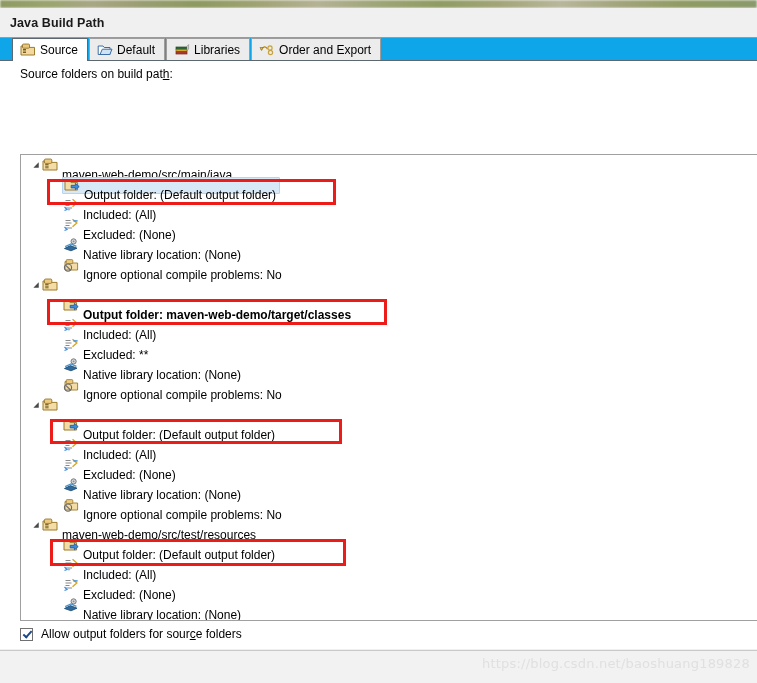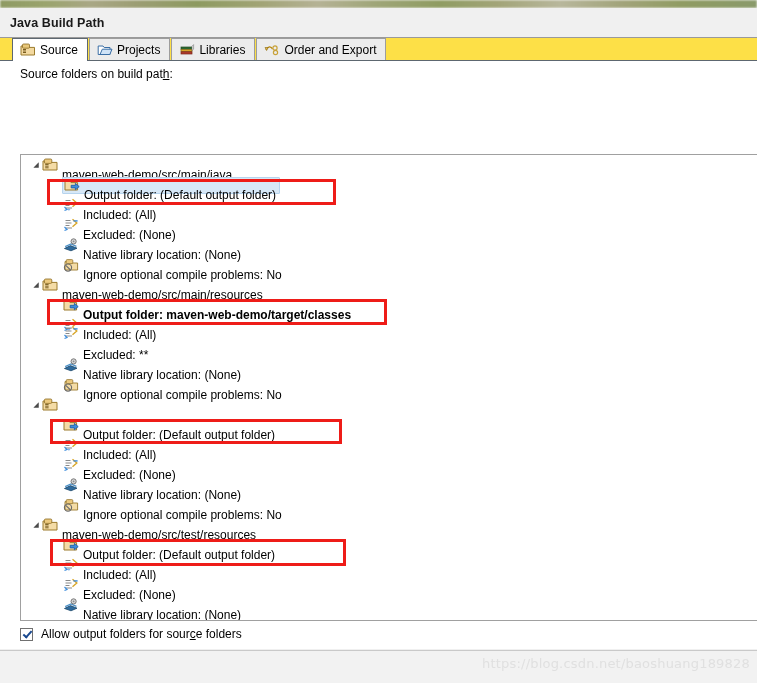--- a/index.html
+++ b/index.html
@@ -52,21 +52,21 @@
     font-size: 12.5px;
     color: #1a1a1a;
     letter-spacing: 0.1px;
     text-align: right;
   }
 
   
   #tab-strip {
     position: relative;
     height: 23px;
-    background: #fde047;
+    background: #0ea5e9;
     padding-left: 12px;
     border-bottom: 1px solid #5d6770;
     box-sizing: border-box;
     display: flex;
     align-items: flex-end;
   }
   .tab {
     display: flex;
     align-items: center;
     gap: 4px;
@@ -263,21 +263,21 @@
       <span>Source</span>
     </div>
 
     <div class="tab">
       <span class="tab-icon">
         <svg viewBox="0 0 16 14" width="16" height="14">
           <path d="M1.2 3 L6 3 L7.2 4.5 L13 4.5 L13 11.5 L1.2 11.5 Z" fill="#ffffff" stroke="#3a6ea5" stroke-width="1"></path>
           <path d="M3 11.5 L5.3 6.2 L15 6.2 L12.8 11.5 Z" fill="#cfe3f7" stroke="#3a6ea5" stroke-width="1"></path>
         </svg>
       </span>
-      <span>Projects</span>
+      <span>Default</span>
     </div>
 
     <div class="tab">
       <span class="tab-icon">
         <svg viewBox="0 0 16 14" width="16" height="14">
           <rect x="2" y="4" width="11" height="2.2" fill="#2f6b33" stroke="#1f4a22" stroke-width="0.7"></rect>
           <rect x="2" y="6.4" width="11" height="2.2" fill="#d8a72b" stroke="#8a6a12" stroke-width="0.7"></rect>
           <rect x="2" y="8.8" width="11" height="2.2" fill="#b23c2e" stroke="#7a2418" stroke-width="0.7"></rect>
           <path d="M13 3.2 L14.6 1.6 L14.6 6.2 L13 7.6 Z" fill="#e8e8e8" stroke="#777" stroke-width="0.6"></path>
         </svg>
@@ -376,21 +376,20 @@
             <span class="twisty">
               <svg viewBox="0 0 10 10" width="9" height="9">
                 <path d="M1.5 7.5 L7.5 7.5 L7.5 1.5 Z" fill="#4a4a4a"></path>
               </svg>
             </span>
             <svg viewBox="0 0 16 16" width="16" height="16" class="row-icon">
               <path d="M1 4 L6 4 L7.2 5.4 L15 5.4 L15 13 L1 13 Z" fill="#f4dca6" stroke="#9b7b2c" stroke-width="1"></path>
               <rect x="2.4" y="2" width="7.4" height="4.4" rx="1.2" fill="#ecc97d" stroke="#8a6a22" stroke-width="0.8"></rect>
               <path d="M3.2 7.6 h3.4 M3.2 9.2 h3.4 M3.2 10.8 h3.4" stroke="#6b4f12" stroke-width="0.9"></path>
             </svg>
-            <span class="row-text">maven-web-demo/src/main/resources</span>
           </div>
           <div class="tree-row child">
             <span class="" style="display: inline-flex; align-items: center; font-weight: bold;">
               <svg viewBox="0 0 16 16" width="16" height="16" class="row-icon">
                 <path d="M1 4.2 L5.8 4.2 L7 5.6 L13.6 5.6 L13.6 13 L1 13 Z" fill="#f4dca6" stroke="#9b7b2c" stroke-width="1"></path>
                 <path d="M7.2 8.3 L11.4 8.3 L11.4 6.4 L15.2 9.6 L11.4 12.8 L11.4 10.9 L7.2 10.9 Z" fill="#3e8ede" stroke="#1d5ea8" stroke-width="0.9" stroke-linejoin="round"></path>
               </svg>
               <span class="row-text">Output folder: maven-web-demo/target/classes</span>
             </span>
           </div>
@@ -399,21 +398,21 @@
               <svg viewBox="0 0 16 16" width="16" height="16" class="row-icon">
                 <path d="M2.5 3.5 L7.5 3.5 M2.5 6 L8.5 6 M2.5 8.5 L6.5 8.5 M2.5 11 L9 11" stroke="#8a8a8a" stroke-width="1"></path>
                 <path d="M9.5 2.2 L13.8 6 L9.5 9.8" fill="none" stroke="#d8a72b" stroke-width="1.4"></path>
                 <path d="M1.5 10 L4 12.5 L1.5 13.5" fill="none" stroke="#3e8ede" stroke-width="1.2"></path>
                 <text x="4.6" y="14.3" font-size="5" fill="#3e8ede" font-family="sans-serif">+</text>
               </svg>
               <span class="row-text">Included: (All)</span>
             </span>
           </div>
           <div class="tree-row child">
-            <span class="" style="display: inline-flex; align-items: flex-start;">
+            <span class="" style="display: inline-flex; align-items: center;">
               <svg viewBox="0 0 16 16" width="16" height="16" class="row-icon">
                 <path d="M2.5 3.5 L7.5 3.5 M2.5 6 L8.5 6 M2.5 8.5 L6.5 8.5 M2.5 11 L9 11" stroke="#8a8a8a" stroke-width="1"></path>
                 <path d="M9.5 2.2 L13.8 6 L9.5 9.8" fill="none" stroke="#d8a72b" stroke-width="1.4"></path>
                 <rect x="10.4" y="3.2" width="4.2" height="1.4" fill="#3e8ede"></rect>
                 <path d="M1.5 10 L4 12.5 L1.5 13.5" fill="none" stroke="#3e8ede" stroke-width="1.2"></path>
               </svg>
               <span class="row-text">Excluded: **</span>
             </span>
           </div>
           <div class="tree-row child">

